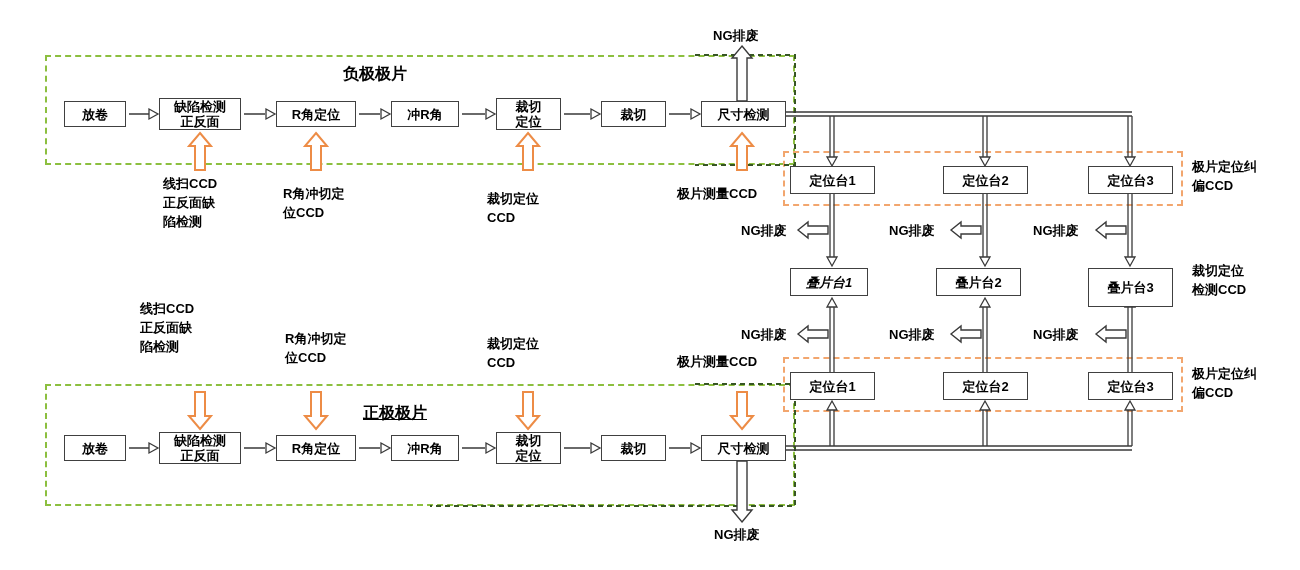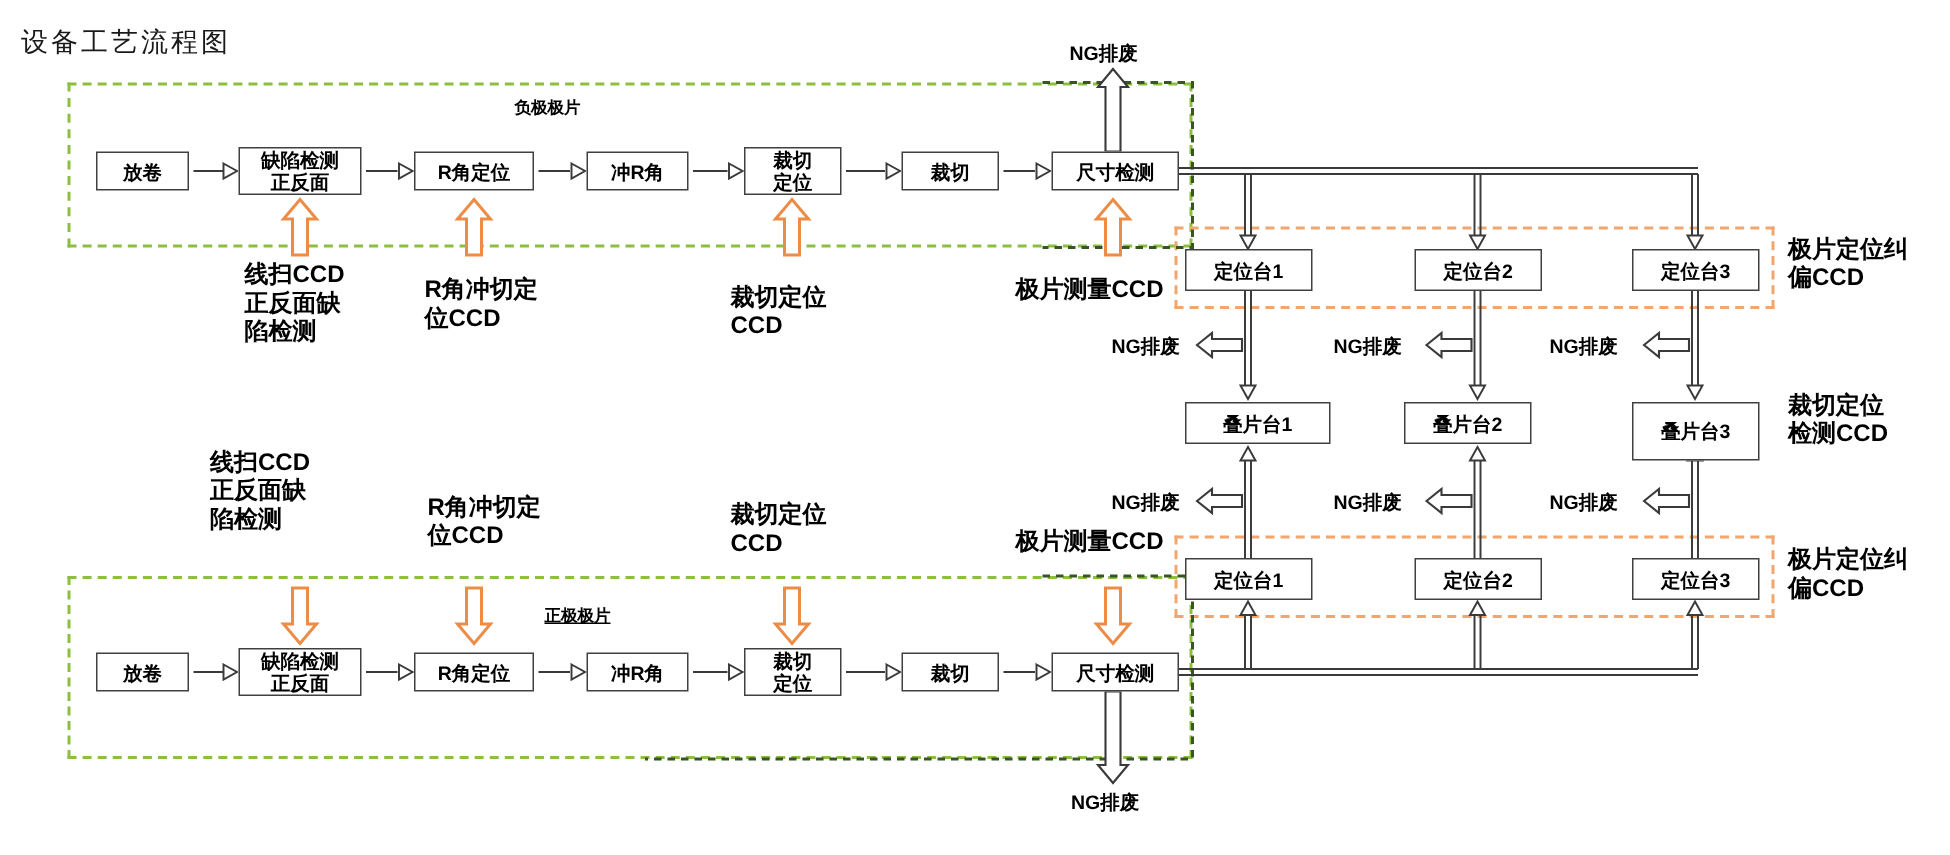--- a/index.html
+++ b/index.html
@@ -6,31 +6,30 @@
   body { font-family:"Liberation Sans", sans-serif; background:#ffffff; }
   .canvas { position:relative; width:1300px; height:570px; background:#fff; overflow:hidden; }
   .title { position:absolute; left:14px; top:16px; z-index:3; font-size:18px; color:#1a1a1a;
            font-family:"Liberation Serif", serif; letter-spacing:2px; }
   .green-box { position:absolute; border:2px dashed #8CBF3F; z-index:0; }
   .orange-box { position:absolute; border:2px dashed #F2A66E; z-index:0; }
   svg.layer { position:absolute; left:0; top:0; z-index:1; }
   .fbox { position:absolute; z-index:2; background:#fff; border:1px solid #404040;
           display:flex; align-items:center; justify-content:center; text-align:center;
           font-size:13px; font-weight:bold; line-height:15px; white-space:pre-line; color:#000; }
-  .lbl { position:absolute; z-index:2; font-size:16px; font-weight:bold; line-height:19px;
+  .lbl { position:absolute; z-index:2; font-size:13px; font-weight:bold; line-height:19px;
          white-space:pre-line; color:#000; }
-  .seclbl { position:absolute; z-index:2; font-size:11px; font-weight:bold; color:#000; }
+  .seclbl { position:absolute; z-index:2; font-size:16px; font-weight:bold; color:#000; }
   .ng { position:absolute; z-index:2; font-size:13px; font-weight:bold; color:#000; }
 </style>
 </head>
 <body>
 
 <div class="canvas">
 
-  <div class="title">设备工艺流程图</div>
 
   <div class="green-box" style="left:45px; top:55px; width:750px; height:110px;"></div>
   <div class="green-box" style="left:45px; top:384px; width:750px; height:122px;"></div>
   <div class="orange-box" style="left:783px; top:151px; width:400px; height:55px;"></div>
   <div class="orange-box" style="left:783px; top:357px; width:400px; height:55px;"></div>
 
   <svg class="layer" width="1300" height="570" viewBox="0 0 1300 570" xmlns="http://www.w3.org/2000/svg">
 
     <g stroke="#375623" stroke-width="2" stroke-dasharray="5,4" fill="none">
       <polyline points="695,55 795,55 795,165 695,165"></polyline>
@@ -160,21 +159,21 @@
   <div class="lbl" style="left:285px; top:329px;">R角冲切定
 位CCD</div>
   <div class="lbl" style="left:487px; top:334px;">裁切定位
 CCD</div>
   <div class="lbl" style="left:677px; top:352px;">极片测量CCD</div>
 
   <div class="fbox" style="left:790px; top:166px; width:85px; height:28px;">定位台1</div>
   <div class="fbox" style="left:943px; top:166px; width:85px; height:28px;">定位台2</div>
   <div class="fbox" style="left:1088px; top:166px; width:85px; height:28px;">定位台3</div>
 
-  <div class="fbox" style="left:790px; top:268px; width:97px; height:28px;">叠片台1</div>
+  <div class="fbox" style="left:790px; top:268px; width:78px; height:28px;font-style:italic;">叠片台1</div>
   <div class="fbox" style="left:936px; top:268px; width:85px; height:28px;">叠片台2</div>
   <div class="fbox" style="left:1088px; top:268px; width:85px; height:39px;">叠片台3</div>
 
   <div class="fbox" style="left:790px; top:372px; width:85px; height:28px;">定位台1</div>
   <div class="fbox" style="left:943px; top:372px; width:85px; height:28px;">定位台2</div>
   <div class="fbox" style="left:1088px; top:372px; width:85px; height:28px;">定位台3</div>
 
   <div class="lbl" style="left:1192px; top:157px;">极片定位纠
 偏CCD</div>
   <div class="lbl" style="left:1192px; top:261px;">裁切定位

